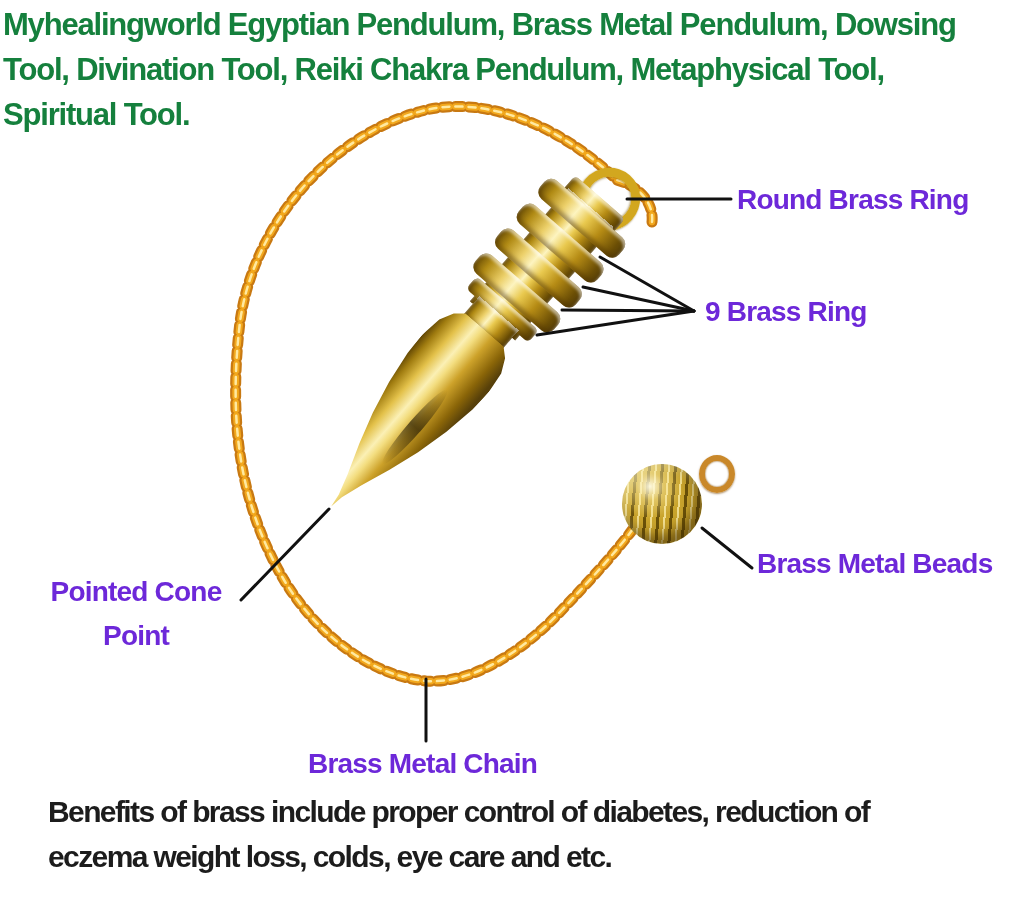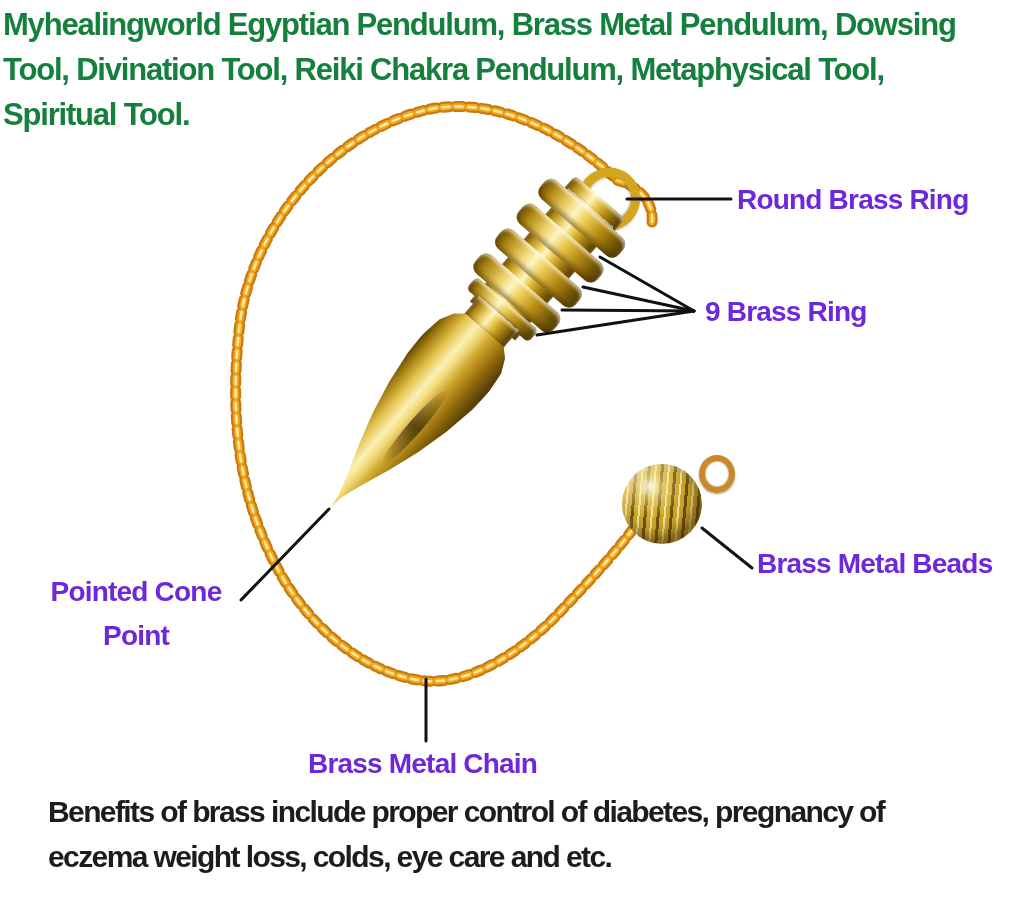--- a/index.html
+++ b/index.html
@@ -132,15 +132,15 @@
   <div class="tline">Spiritual Tool.</div>
 </div>
 
 <div class="callout-label label-round">Round Brass Ring</div>
 <div class="callout-label label-four">9 Brass Ring</div>
 <div class="callout-label label-beads">Brass Metal Beads</div>
 <div class="callout-label label-cone">Pointed Cone Point</div>
 <div class="callout-label label-chain">Brass Metal Chain</div>
 
 <div class="benefits-block">
-  <div class="tline">Benefits of brass include proper control of diabetes, pregnancy of</div>
+  <div class="tline">Benefits of brass include proper control of diabetes, reduction of</div>
   <div class="tline">eczema weight loss, colds, eye care and etc.</div>
 </div>
 
 </body></html>

